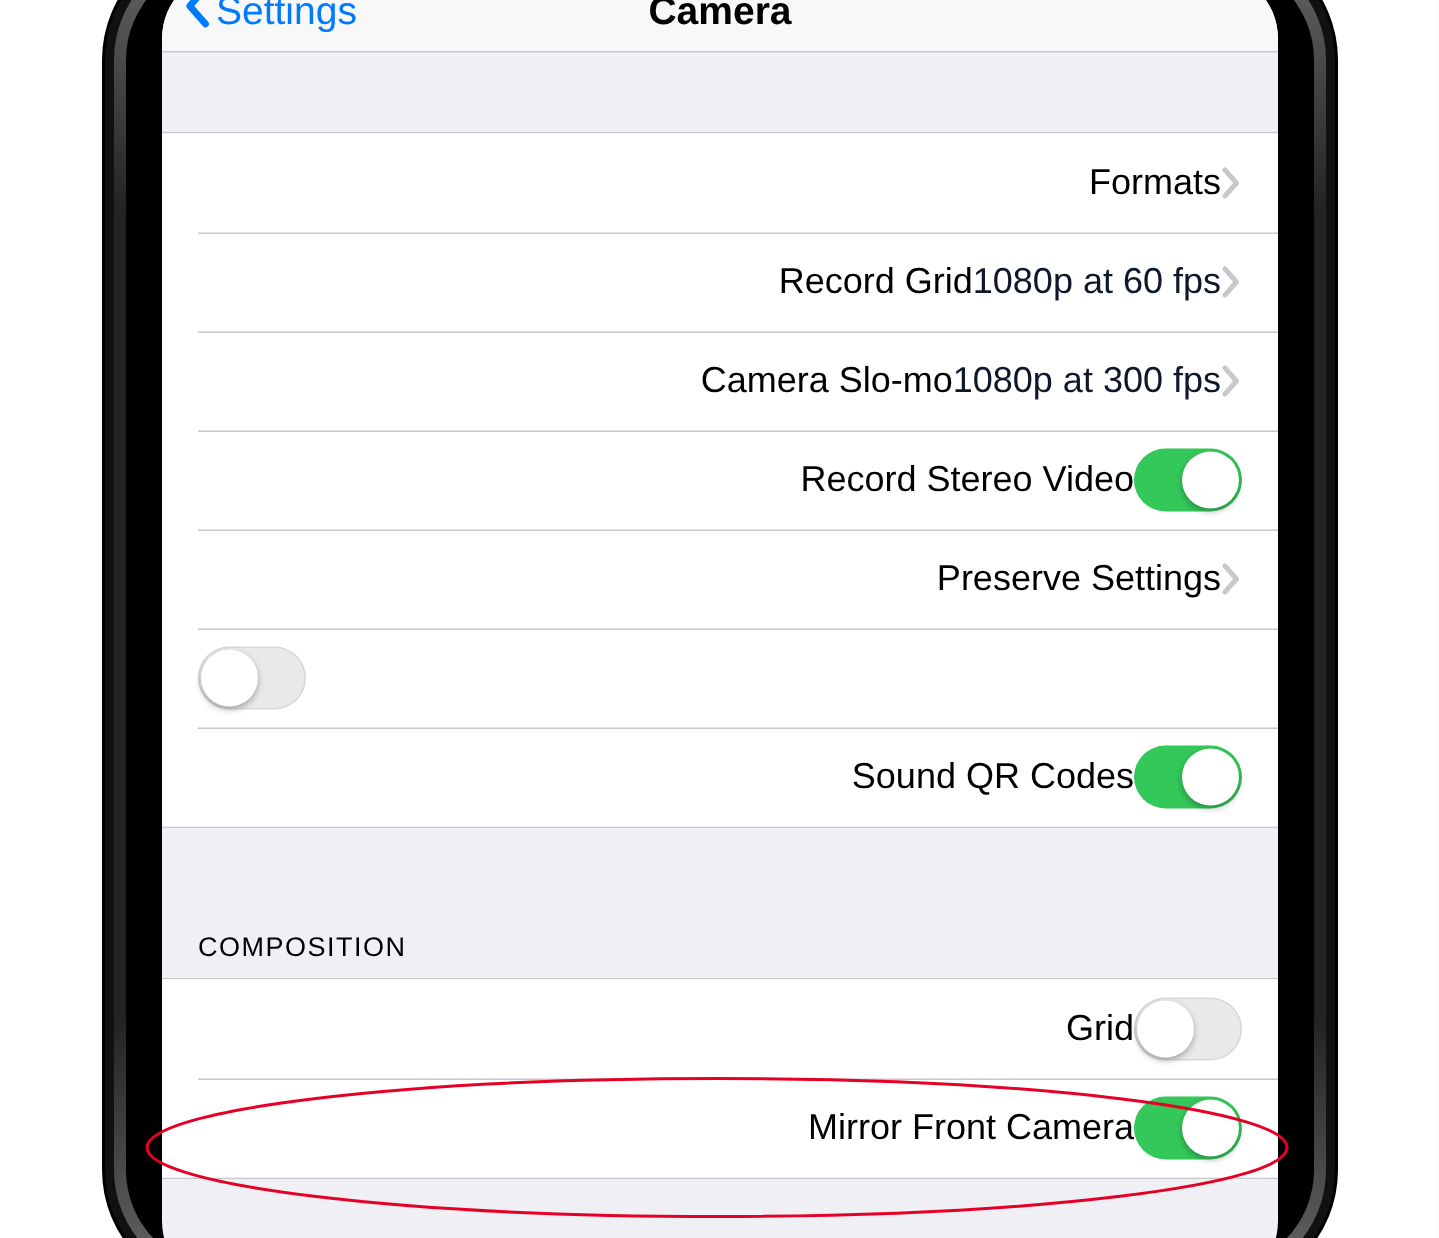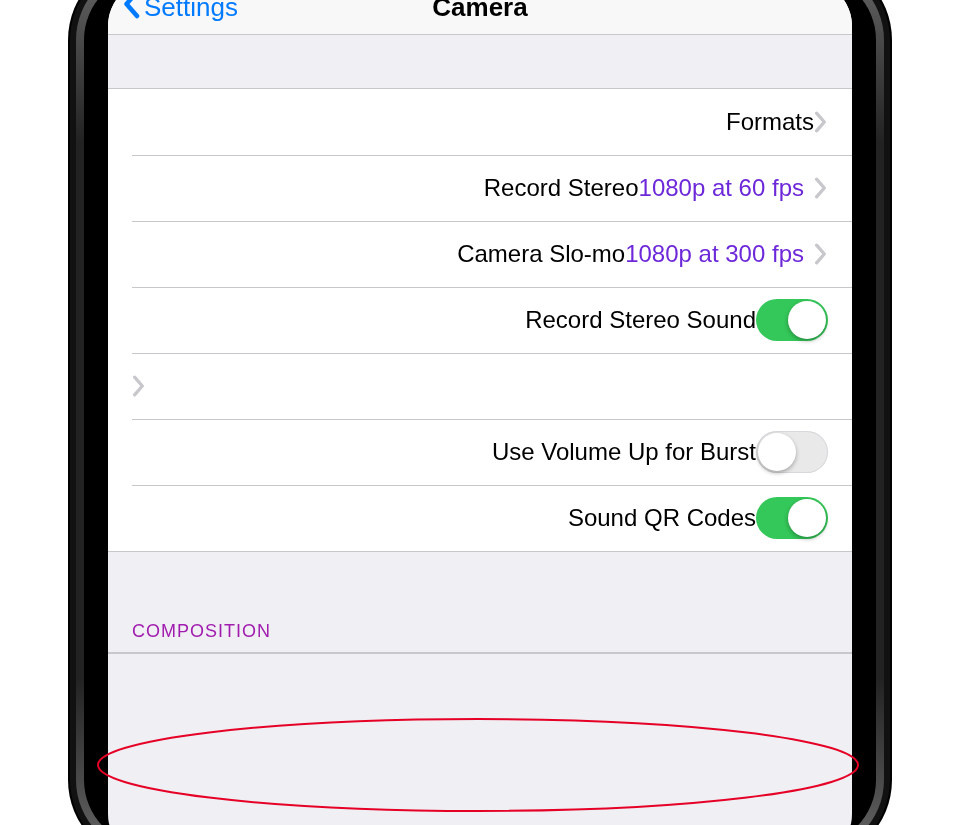--- a/index.html
+++ b/index.html
@@ -103,21 +103,21 @@
     background: #efeff4;
     border-bottom: 1px solid #c8c8cc;
   }
   .section-header {
     height: 90px;
     background: #efeff4;
     border-bottom: 1px solid #c8c8cc;
     display: flex;
     align-items: flex-end;
     padding: 0 24px 10px 24px;
-    color: #a21caf;
+    color: #000000;
     font-size: 18px;
     letter-spacing: 1px;
   }
 
   
   .rows {
     background: #fff;
   }
   .row {
     position: relative;
@@ -138,23 +138,22 @@
     top: 0;
     height: 1px;
     background: #c8c8cc;
   }
   .rows-bottom-border {
     height: 1px;
     background: #c8c8cc;
   }
   .row .label { flex: 1; }
   .row .value {
-    color: #6d28d9;
+    color: #0f172a;
     font-size: 24px;
-    margin-right: 10px;
   }
   .chevron {
     color: #c7c7cc;
   }
   .chevron svg { width: 14px; height: 22px; display:block; }
 
   
   .toggle {
     width: 72px;
     height: 42px;
@@ -215,74 +214,91 @@
     <div class="row">
       <span class="label">Formats</span>
       <span class="chevron">
         <svg viewBox="0 0 12 20" fill="none" stroke="#c7c7cc" stroke-width="3" stroke-linecap="round" stroke-linejoin="round">
           <polyline points="2,2 9,10 2,18"></polyline>
         </svg>
       </span>
     </div>
 
     <div class="row">
-      <span class="label">Record Stereo</span>
+      <span class="label">Record Grid</span>
       <span class="value">1080p at 60 fps</span>
       <span class="chevron">
         <svg viewBox="0 0 12 20" fill="none" stroke="#c7c7cc" stroke-width="3" stroke-linecap="round" stroke-linejoin="round">
           <polyline points="2,2 9,10 2,18"></polyline>
         </svg>
       </span>
     </div>
 
     <div class="row">
       <span class="label">Camera Slo-mo</span>
       <span class="value">1080p at 300 fps</span>
       <span class="chevron">
         <svg viewBox="0 0 12 20" fill="none" stroke="#c7c7cc" stroke-width="3" stroke-linecap="round" stroke-linejoin="round">
           <polyline points="2,2 9,10 2,18"></polyline>
         </svg>
       </span>
     </div>
 
     <div class="row">
-      <span class="label">Record Stereo Sound</span>
+      <span class="label">Record Stereo Video</span>
       <div class="toggle on">
         <div class="knob"></div>
       </div>
     </div>
 
     <div class="row">
+      <span class="label">Preserve Settings</span>
       <span class="chevron">
         <svg viewBox="0 0 12 20" fill="none" stroke="#c7c7cc" stroke-width="3" stroke-linecap="round" stroke-linejoin="round">
           <polyline points="2,2 9,10 2,18"></polyline>
         </svg>
       </span>
     </div>
 
     <div class="row">
-      <span class="label">Use Volume Up for Burst</span>
       <div class="toggle off">
         <div class="knob"></div>
       </div>
     </div>
 
     <div class="row">
       <span class="label">Sound QR Codes</span>
       <div class="toggle on">
         <div class="knob"></div>
       </div>
     </div>
 
   </div>
   <div class="rows-bottom-border"></div>
 
   <div class="section-header">
     <span>COMPOSITION</span>
   </div>
 
+  <div class="rows">
+
+    <div class="row">
+      <span class="label">Grid</span>
+      <div class="toggle off">
+        <div class="knob"></div>
+      </div>
+    </div>
+
+    <div class="row">
+      <span class="label">Mirror Front Camera</span>
+      <div class="toggle on">
+        <div class="knob"></div>
+      </div>
+    </div>
+
+  </div>
   <div class="rows-bottom-border"></div>
 
 </div>
 
 <svg class="annotation" style="left:88px; top:710px; width:780px; height:110px;" viewBox="0 0 780 110">
   <ellipse cx="390" cy="55" rx="380" ry="46" fill="none" stroke="#e60026" stroke-width="2"></ellipse>
 </svg>
 
 </body></html>

